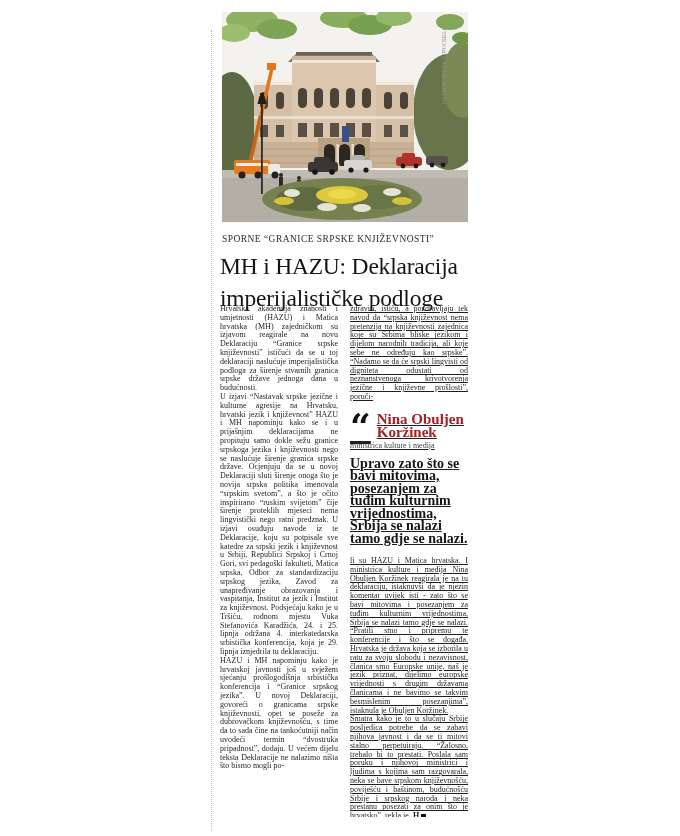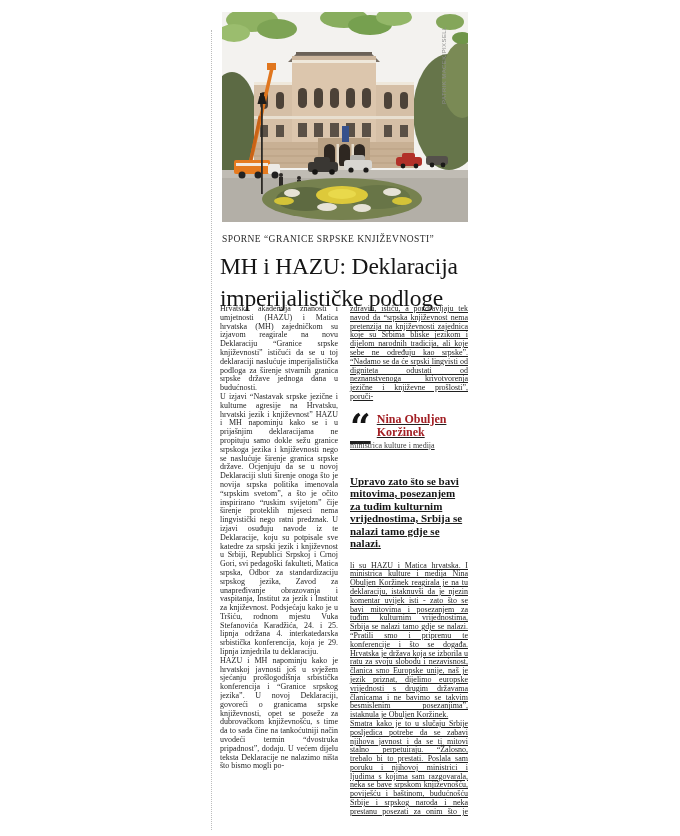--- a/index.html
+++ b/index.html
@@ -27,25 +27,25 @@
   .col{position:absolute;top:0;width:118px;text-align:justify;
        font-family:"Liberation Serif",serif;font-size:8px;line-height:8.8px;color:#1f1f1f;}
   .col1{left:0;}
   .col2{left:130px;text-decoration:underline;}
   .col p{margin:0;}
 
   .quote{margin:11px 0 12px 0;text-align:left;}
   .q-head{display:flex;align-items:flex-start;}
   .q-mark{font-family:"DejaVu Serif",serif;font-weight:bold;font-size:36px;line-height:.62;
           color:#141414;margin:2px 6px 0 0;flex:0 0 auto;}
-  .q-name{font-family:"Liberation Serif",serif;font-weight:bold;font-size:12px;line-height:13px;
+  .q-name{font-family:"Liberation Serif",serif;font-weight:bold;font-size:15px;line-height:13px;
           color:#a32025;}
   .q-role{font-family:"Liberation Serif",serif;font-size:8px;color:#3f3f3f;margin-top:3px;}
-  .q-text{font-family:"Liberation Serif",serif;font-weight:bold;font-size:11px;line-height:12.5px;
-          color:#141414;margin-top:24px;}
+  .q-text{font-family:"Liberation Serif",serif;font-weight:bold;font-size:14px;line-height:12.5px;
+          color:#141414;margin-top:7px;}
 
   .endmark{font-weight:bold;}
   .endsq{display:inline-block;width:4.5px;height:4.5px;background:#111;margin-left:2px;vertical-align:baseline;}
 </style>
 </head>
 <body>
 
 <div id="page">
 
   <div class="rule-dotted"></div>

